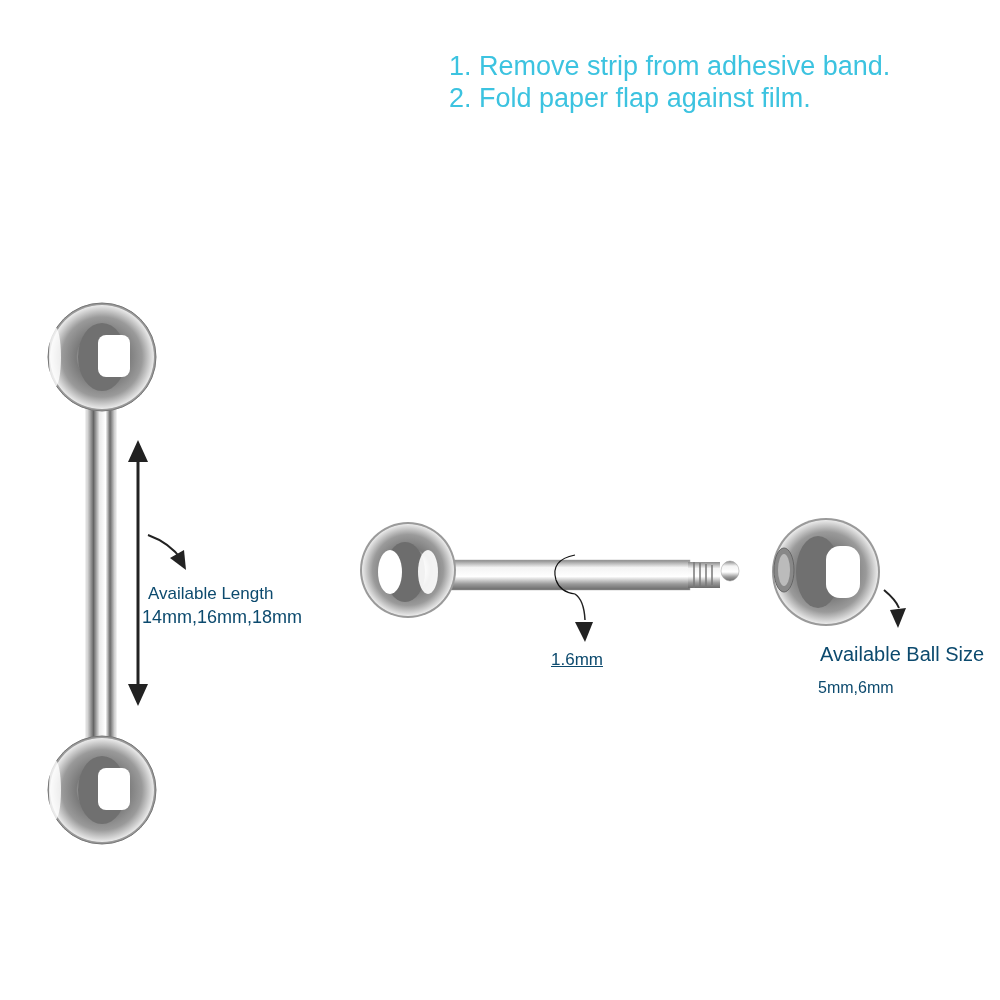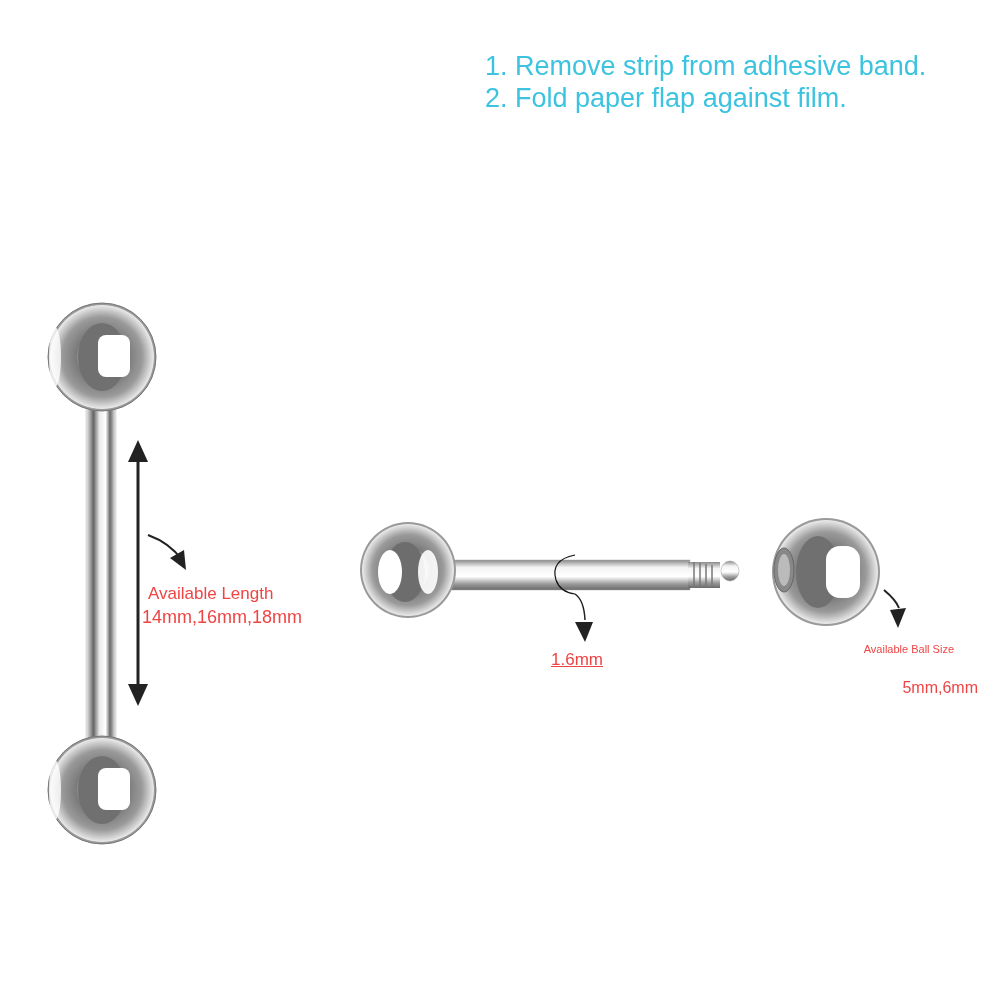--- a/index.html
+++ b/index.html
@@ -1,19 +1,19 @@
 <!DOCTYPE html>
 <html><head>
   <meta charset="utf-8">
   <style>
     html, body { margin:0; padding:0; background:#ffffff; }
     body { width:1000px; height:1000px; position:relative; overflow:hidden; font-family:"Liberation Sans", sans-serif; }
-    .instructions { position:absolute; left:449px; top:50px; color:#3cc3e0; font-size:27px; line-height:32px;margin-left:36px; }
+    .instructions { position:absolute; left:449px; top:50px; color:#3cc3e0; font-size:27px; line-height:32px; }
     .instructions div { white-space:nowrap; }
-    .label { position:absolute; color:#ef4444; white-space:nowrap; text-align:right; }
+    .label { position:absolute; color:#0c4a6e; white-space:nowrap; text-align:left; }
     .abs { position:absolute; }
   </style>
 </head>
 <body>
 
 <svg class="abs" style="left:0;top:0" width="1000" height="1000" viewBox="0 0 1000 1000">
   <defs>
     <radialGradient id="ballGrad" cx="50%" cy="50%" r="55%">
       <stop offset="0%" stop-color="#ffffff"></stop>
       <stop offset="30%" stop-color="#f0f0f0"></stop>
@@ -108,14 +108,14 @@
 <div class="instructions">
   <div>1. Remove strip from adhesive band.</div>
   <div>2. Fold paper flap against film.</div>
 </div>
 
 <div class="label" style="left:148px;top:584px;font-size:17px;">Available Length</div>
 <div class="label" style="left:142px;top:607px;font-size:18px;">14mm,16mm,18mm</div>
 
 <div class="label" style="left:551px;top:650px;font-size:17px;text-decoration:underline;">1.6mm</div>
 
-<div class="label" style="left:794px;top:643px;width:160px;font-size:11px;">Available Ball Size</div>
+<div class="label" style="left:820px;top:643px;width:160px;font-size:20px;">Available Ball Size</div>
 <div class="label" style="left:818px;top:664px;width:160px;font-size:16px;margin-top:15px;">5mm,6mm</div>
 
 </body></html>

